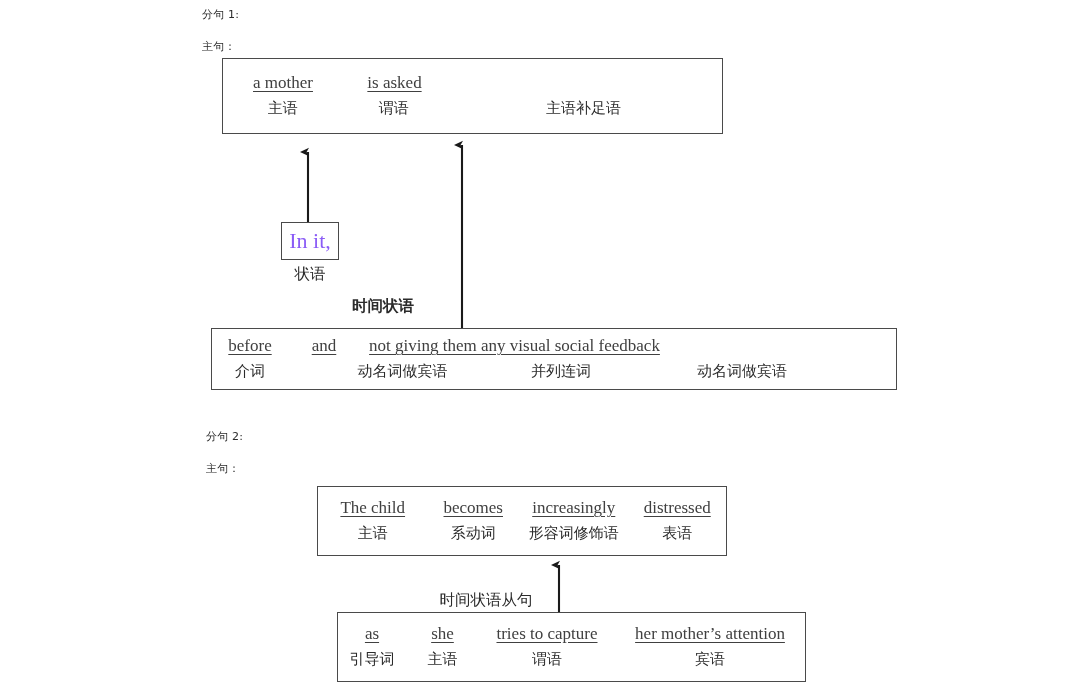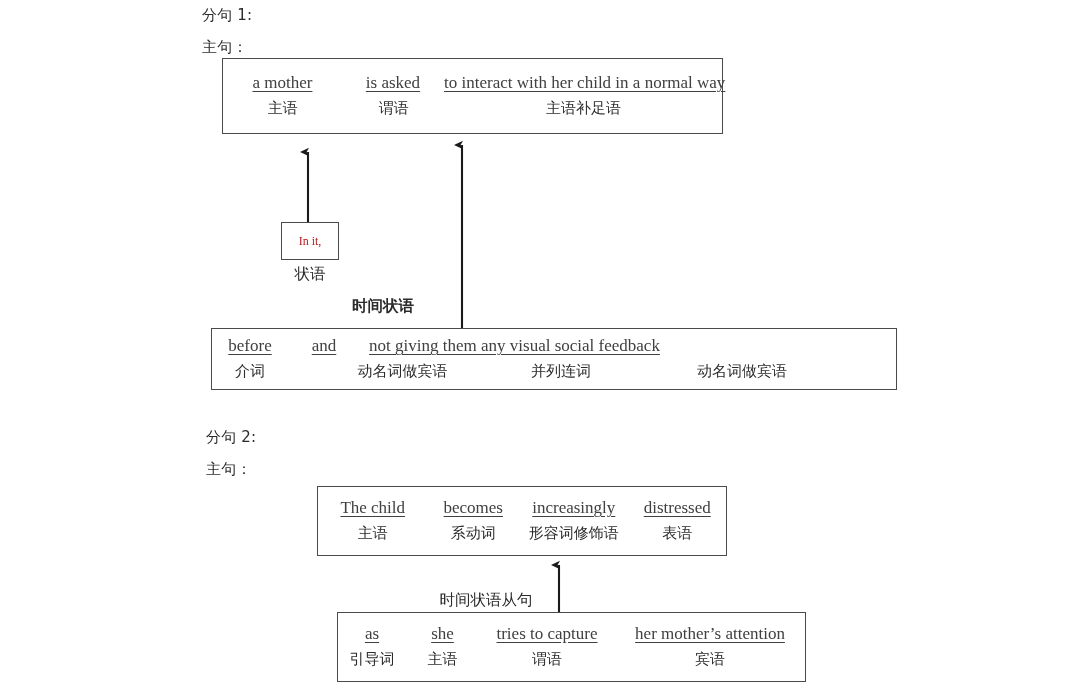--- a/index.html
+++ b/index.html
@@ -20,21 +20,21 @@
     position: absolute;
     left: 0; top: 0;
     width: 1080px;
     height: 694px;
   }
 
   
   .caption {
     position: absolute;
     font-family: "DejaVu Sans", "Liberation Sans", sans-serif;
-    font-size: 15px;
+    font-size: 11px;
     line-height: 20px;
     color: #2b2b2b;
     white-space: nowrap;
     letter-spacing: 0.2px;
   }
 
   
   .box {
     position: absolute;
     border: 1.2px solid #4a4a4a;
@@ -77,22 +77,22 @@
     position: absolute;
     border: 1.2px solid #4a4a4a;
     box-sizing: border-box;
     background: #ffffff;
     display: flex;
     align-items: center;
     justify-content: center;
   }
   .mini-box .en-plain {
     font-family: "Liberation Serif", "DejaVu Serif", serif;
-    font-size: 12px;
-    color: #b91c1c;
+    font-size: 22px;
+    color: #8b5cf6;
     white-space: nowrap;
   }
 
   
   .flabel {
     position: absolute;
     font-family: "DejaVu Sans", "Liberation Sans", sans-serif;
     font-size: 15.5px;
     line-height: 20px;
     color: #2b2b2b;
@@ -115,21 +115,20 @@
 <div class="canvas">
 
   <div class="caption" style="left:202px; top:5px;">分句 1:</div>
 
   <div class="caption" style="left:202px; top:37px;">主句：</div>
 
   <div class="box" style="left:222px; top:58px; width:501px; height:76px;">
     <div class="box-row row-en">
       <div class="cell en" style="width:120px;">a mother</div>
       <div class="cell en" style="width:103px;">is asked</div>
-      <div class="cell en" style="width:278px;">to interact with her child in a normal way</div>
     </div>
     <div class="box-row">
       <div class="cell zh" style="width:120px;">主语</div>
       <div class="cell zh" style="width:103px;">谓语</div>
       <div class="cell zh" style="width:278px;">主语补足语</div>
     </div>
   </div>
 
   <div class="mini-box" style="left:281px; top:222px; width:58px; height:38px;">
     <span class="en-plain">In it,</span>

